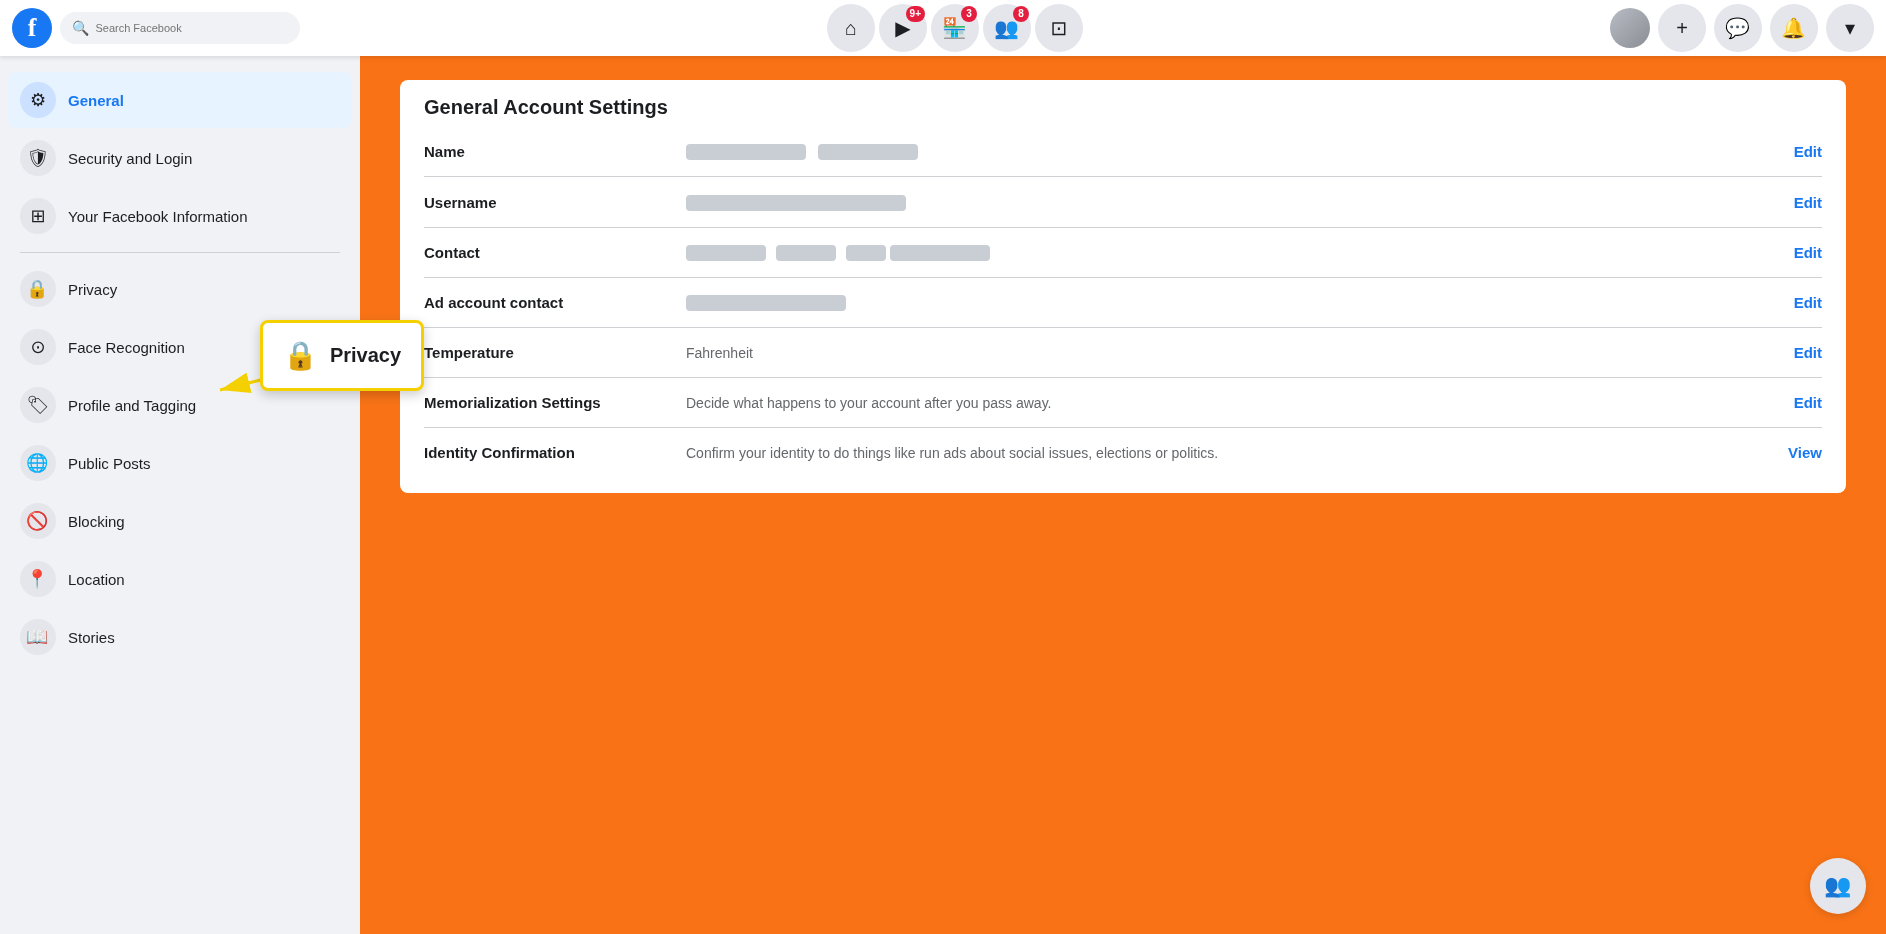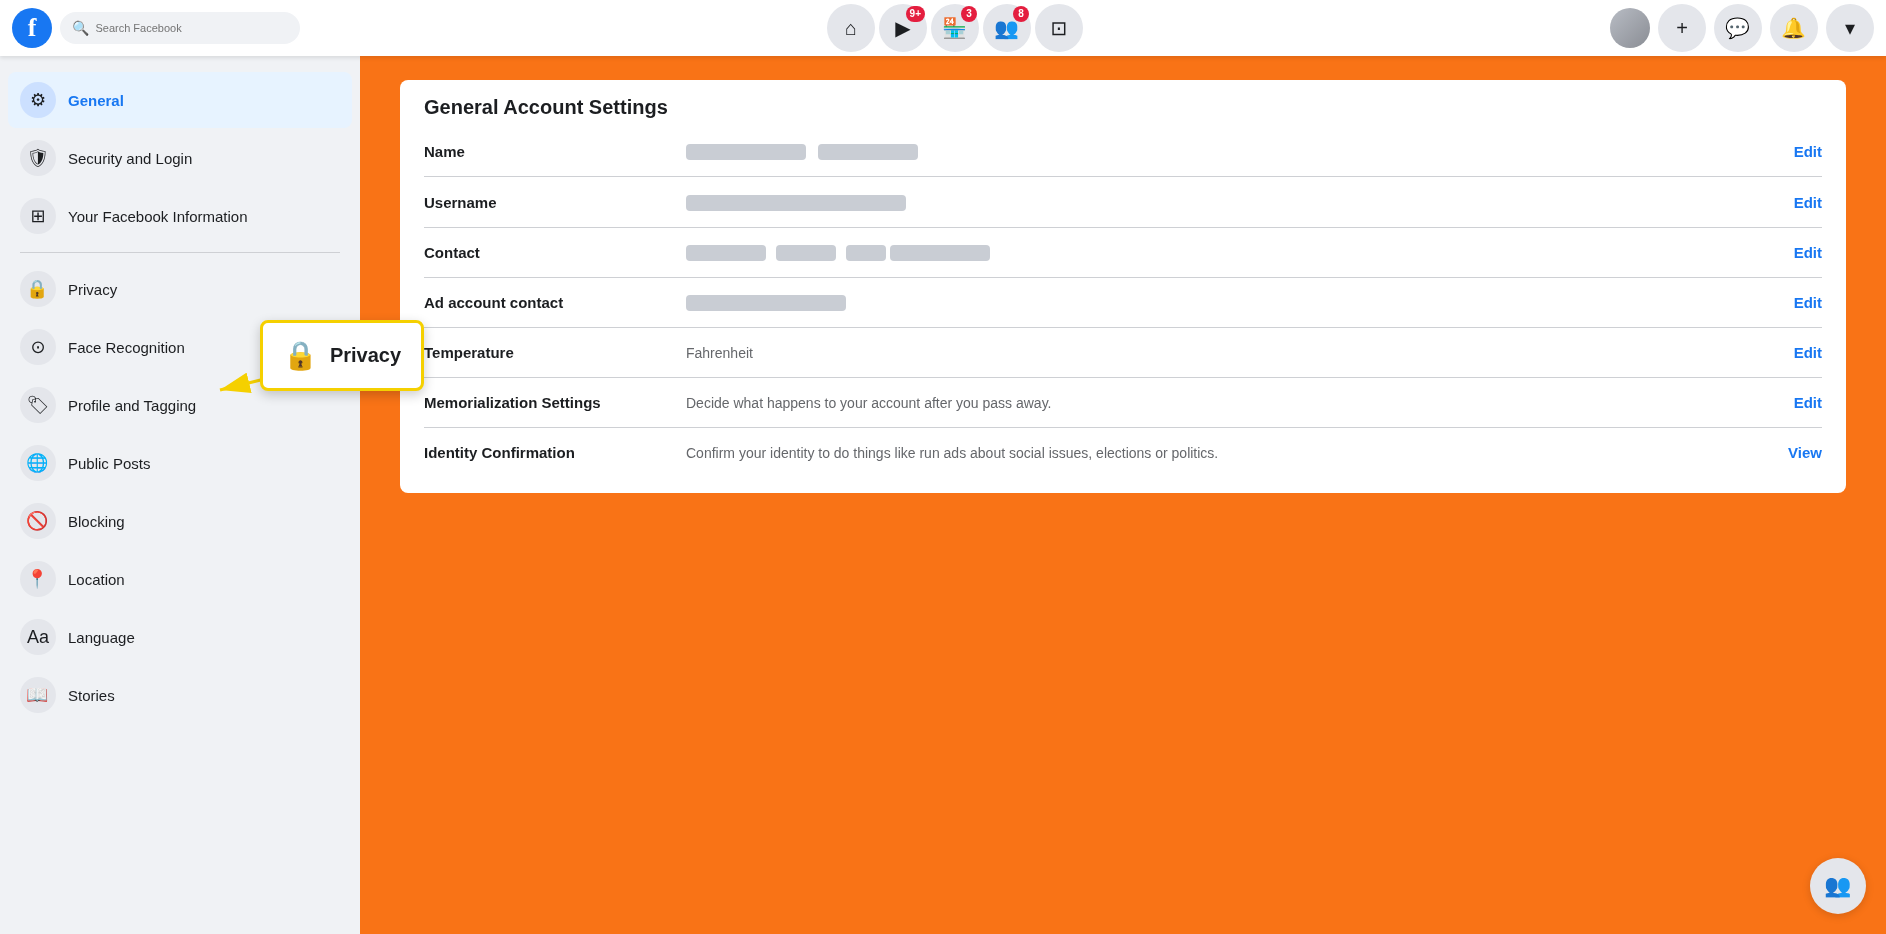--- a/index.html
+++ b/index.html
@@ -207,24 +207,20 @@
     </div>
     <div class="sidebar-item">
       <div class="sidebar-item-icon">🚫</div>
       <span class="sidebar-item-label">Blocking</span>
     </div>
     <div class="sidebar-item">
       <div class="sidebar-item-icon">📍</div>
       <span class="sidebar-item-label">Location</span>
     </div>
     <div class="sidebar-item">
-      <div class="sidebar-item-icon">Aa</div>
-      <span class="sidebar-item-label">Language</span>
-    </div>
-    <div class="sidebar-item">
       <div class="sidebar-item-icon">📖</div>
       <span class="sidebar-item-label">Stories</span>
     </div>
   </aside>
 
   <main class="main-content">
     <div class="content-card">
       <h2 class="content-title">General Account Settings</h2>
 
       <div class="settings-row">

